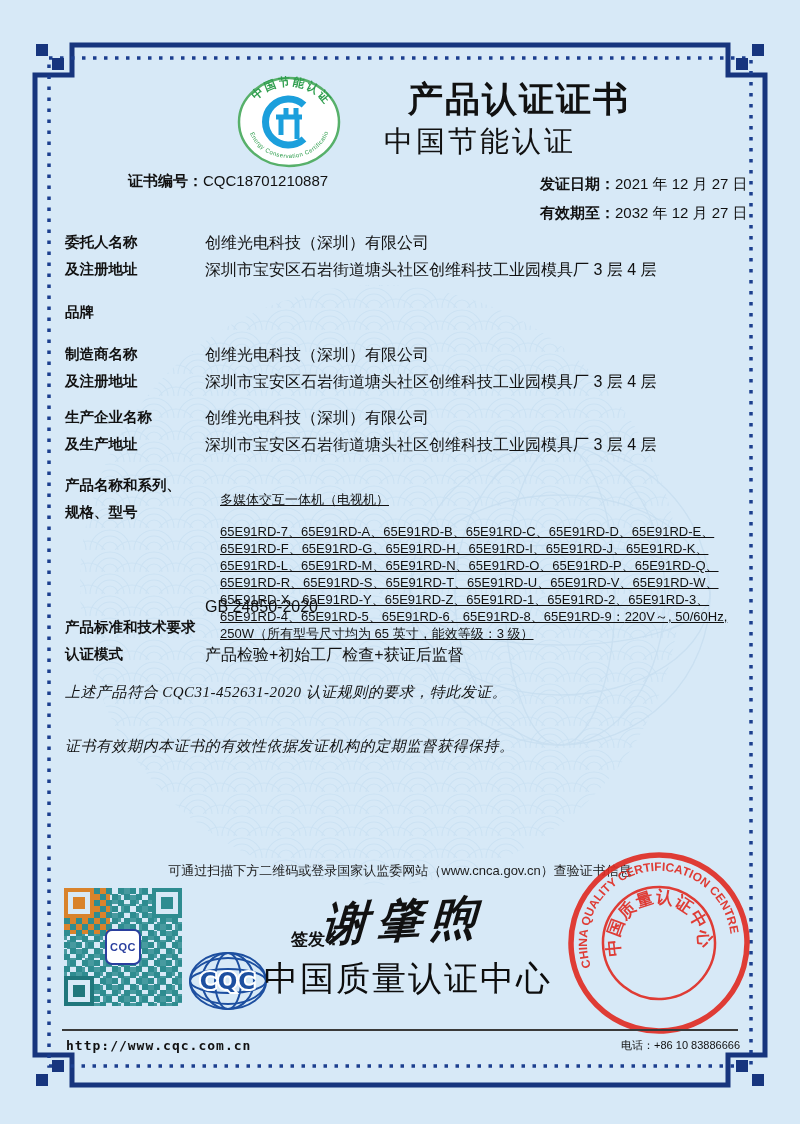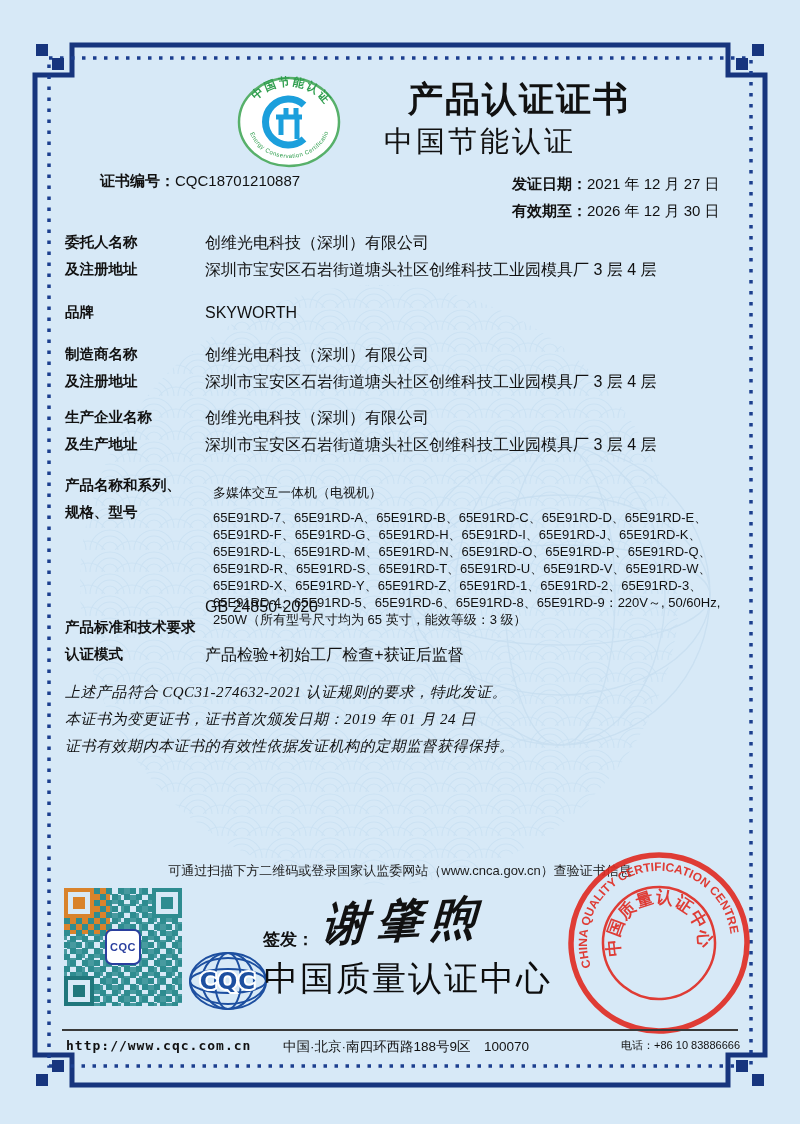--- a/index.html
+++ b/index.html
@@ -9,31 +9,31 @@
     font-family:"Liberation Sans",sans-serif;color:#111111;
   }
   .abs{position:absolute;}
   svg{display:block;}
   
   .doc-title{left:330px;top:76px;width:300px;text-align:right;
     font-size:35px;font-weight:bold;letter-spacing:2px;}
   .doc-subtitle{left:330px;top:122px;width:300px;text-align:center;
     font-size:29px;letter-spacing:3px;}
   
-  .kai{font-family:Liberation Sans, sans-serif;font-weight:bold;}
+  .kai{font-family:Liberation Mono, monospace;font-weight:bold;margin-left:28px;}
   .cert-row{left:100px;top:172px;font-size:15px;}
   .cert-row .v{font-family:"Liberation Sans",sans-serif;font-weight:normal;font-size:15px;text-align:right;}
   .date-block{left:512px;top:170px;font-size:15px;line-height:27px;white-space:nowrap;}
   .date-block .v{font-family:"Liberation Sans",sans-serif;font-weight:normal;}
   
   .lbl{position:absolute;left:65px;font-size:14.5px;font-weight:bold;white-space:nowrap;}
   .val{position:absolute;left:205px;font-size:16px;width:548px;line-height:17px;}
   .models-block{position:absolute;left:205px;top:476px;width:546px;
     font-size:13px;line-height:17px;}
-  .models-block p{margin:8px;}
+  .models-block p{margin:15px;text-decoration:underline;}
   
   .stmt{position:absolute;left:65px;width:660px;
     font-family:"Liberation Serif",serif;font-style:italic;
     font-size:15px;letter-spacing:.5px;}
   
   .verify-note{left:130px;top:862px;width:540px;text-align:center;font-size:13px;color:#1c1c1c;}
   .qr{left:64px;top:888px;width:118px;height:118px;
     background:
       repeating-conic-gradient(#2e8c90 0% 25%, rgba(0,0,0,0) 0% 50%) 0px 0px / 12px 12px,
       repeating-conic-gradient(rgba(46,140,144,.85) 0% 25%, rgba(0,0,0,0) 0% 50%) 3px 7px / 18px 18px;
@@ -126,31 +126,30 @@
   <div class="abs doc-subtitle">中国节能认证</div>
 
   <div class="abs cert-row">
     <span class="kai">证书编号：</span><span class="v">CQC18701210887</span>
   </div>
   <div class="abs date-block">
     <div>
       <span class="kai">发证日期：</span><span class="v">2021 年 12 月 27 日</span>
     </div>
     <div>
-      <span class="kai">有效期至：</span><span class="v">2026 年 12 月 30 日</span>
+      <span class="kai">有效期至：</span><span class="v">2032 年 12 月 27 日</span>
     </div>
   </div>
 
   <div class="lbl" style="top:233px">委托人名称</div>
   <div class="lbl" style="top:260px">及注册地址</div>
   <div class="val" style="top:234px">创维光电科技（深圳）有限公司</div>
   <div class="val" style="top:261px">深圳市宝安区石岩街道塘头社区创维科技工业园模具厂 3 层 4 层</div>
 
   <div class="lbl" style="top:303px">品牌</div>
-  <div class="val" style="top:304px">SKYWORTH</div>
 
   <div class="lbl" style="top:345px">制造商名称</div>
   <div class="lbl" style="top:372px">及注册地址</div>
   <div class="val" style="top:346px">创维光电科技（深圳）有限公司</div>
   <div class="val" style="top:373px">深圳市宝安区石岩街道塘头社区创维科技工业园模具厂 3 层 4 层</div>
 
   <div class="lbl" style="top:408px">生产企业名称</div>
   <div class="lbl" style="top:435px">及生产地址</div>
   <div class="val" style="top:409px">创维光电科技（深圳）有限公司</div>
   <div class="val" style="top:436px">深圳市宝安区石岩街道塘头社区创维科技工业园模具厂 3 层 4 层</div>
@@ -161,22 +160,21 @@
     <p>多媒体交互一体机（电视机）</p>
     <p><span>65E91RD-7、65E91RD-A、65E91RD-B、65E91RD-C、65E91RD-D、65E91RD-E、65E91RD-F、65E91RD-G、65E91RD-H、65E91RD-I、65E91RD-J、65E91RD-K、65E91RD-L、65E91RD-M、65E91RD-N、65E91RD-O、65E91RD-P、65E91RD-Q、65E91RD-R、65E91RD-S、65E91RD-T、65E91RD-U、65E91RD-V、65E91RD-W、65E91RD-X、65E91RD-Y、65E91RD-Z、65E91RD-1、65E91RD-2、65E91RD-3、65E91RD-4、65E91RD-5、65E91RD-6、65E91RD-8、65E91RD-9：</span><span>220V～, 50/60Hz, 250W（所有型号尺寸均为 65 英寸，能效等级：3 级）</span></p>
   </div>
 
   <div class="lbl" style="top:618px">产品标准和技术要求</div>
   <div class="val" style="top:598px">GB 24850-2020</div>
 
   <div class="lbl" style="top:645px">认证模式</div>
   <div class="val" style="top:646px">产品检验+初始工厂检查+获证后监督</div>
 
-  <div class="stmt" style="top:683px">上述产品符合 CQC31-274632-2021 认证规则的要求，特此发证。</div>
-  <div class="stmt" style="top:710px">本证书为变更证书，证书首次颁发日期：2019 年 01 月 24 日</div>
+  <div class="stmt" style="top:683px">上述产品符合 CQC31-452631-2020 认证规则的要求，特此发证。</div>
   <div class="stmt" style="top:737px">证书有效期内本证书的有效性依据发证机构的定期监督获得保持。</div>
 
   <div class="abs verify-note">可通过扫描下方二维码或登录国家认监委网站（www.cnca.gov.cn）查验证书信息</div>
 
   <div class="abs qr">
     <div class="qr-orange"></div>
     <div class="fp fp-tl"></div>
     <div class="fp fp-tr"></div>
     <div class="fp fp-bl"></div>
     <div class="qr-center">CQC</div>
@@ -209,16 +207,15 @@
         <textPath href="#stampOuter" startOffset="2">CHINA  QUALITY  CERTIFICATION  CENTRE</textPath>
       </text>
       <text font-size="17" font-weight="bold" fill="#e02a21" letter-spacing="1" font-family="Liberation Sans,sans-serif">
         <textPath href="#stampInner" startOffset="2">中国质量认证中心</textPath>
       </text>
     </g>
   </svg>
 
   <div class="abs footer-line"></div>
   <div class="abs footer-url">http://www.cqc.com.cn</div>
-  <div class="abs footer-addr">中国·北京·南四环西路188号9区　100070</div>
   <div class="abs footer-phone">电话：+86 10 83886666</div>
 
 </div>
 
 </body></html>

